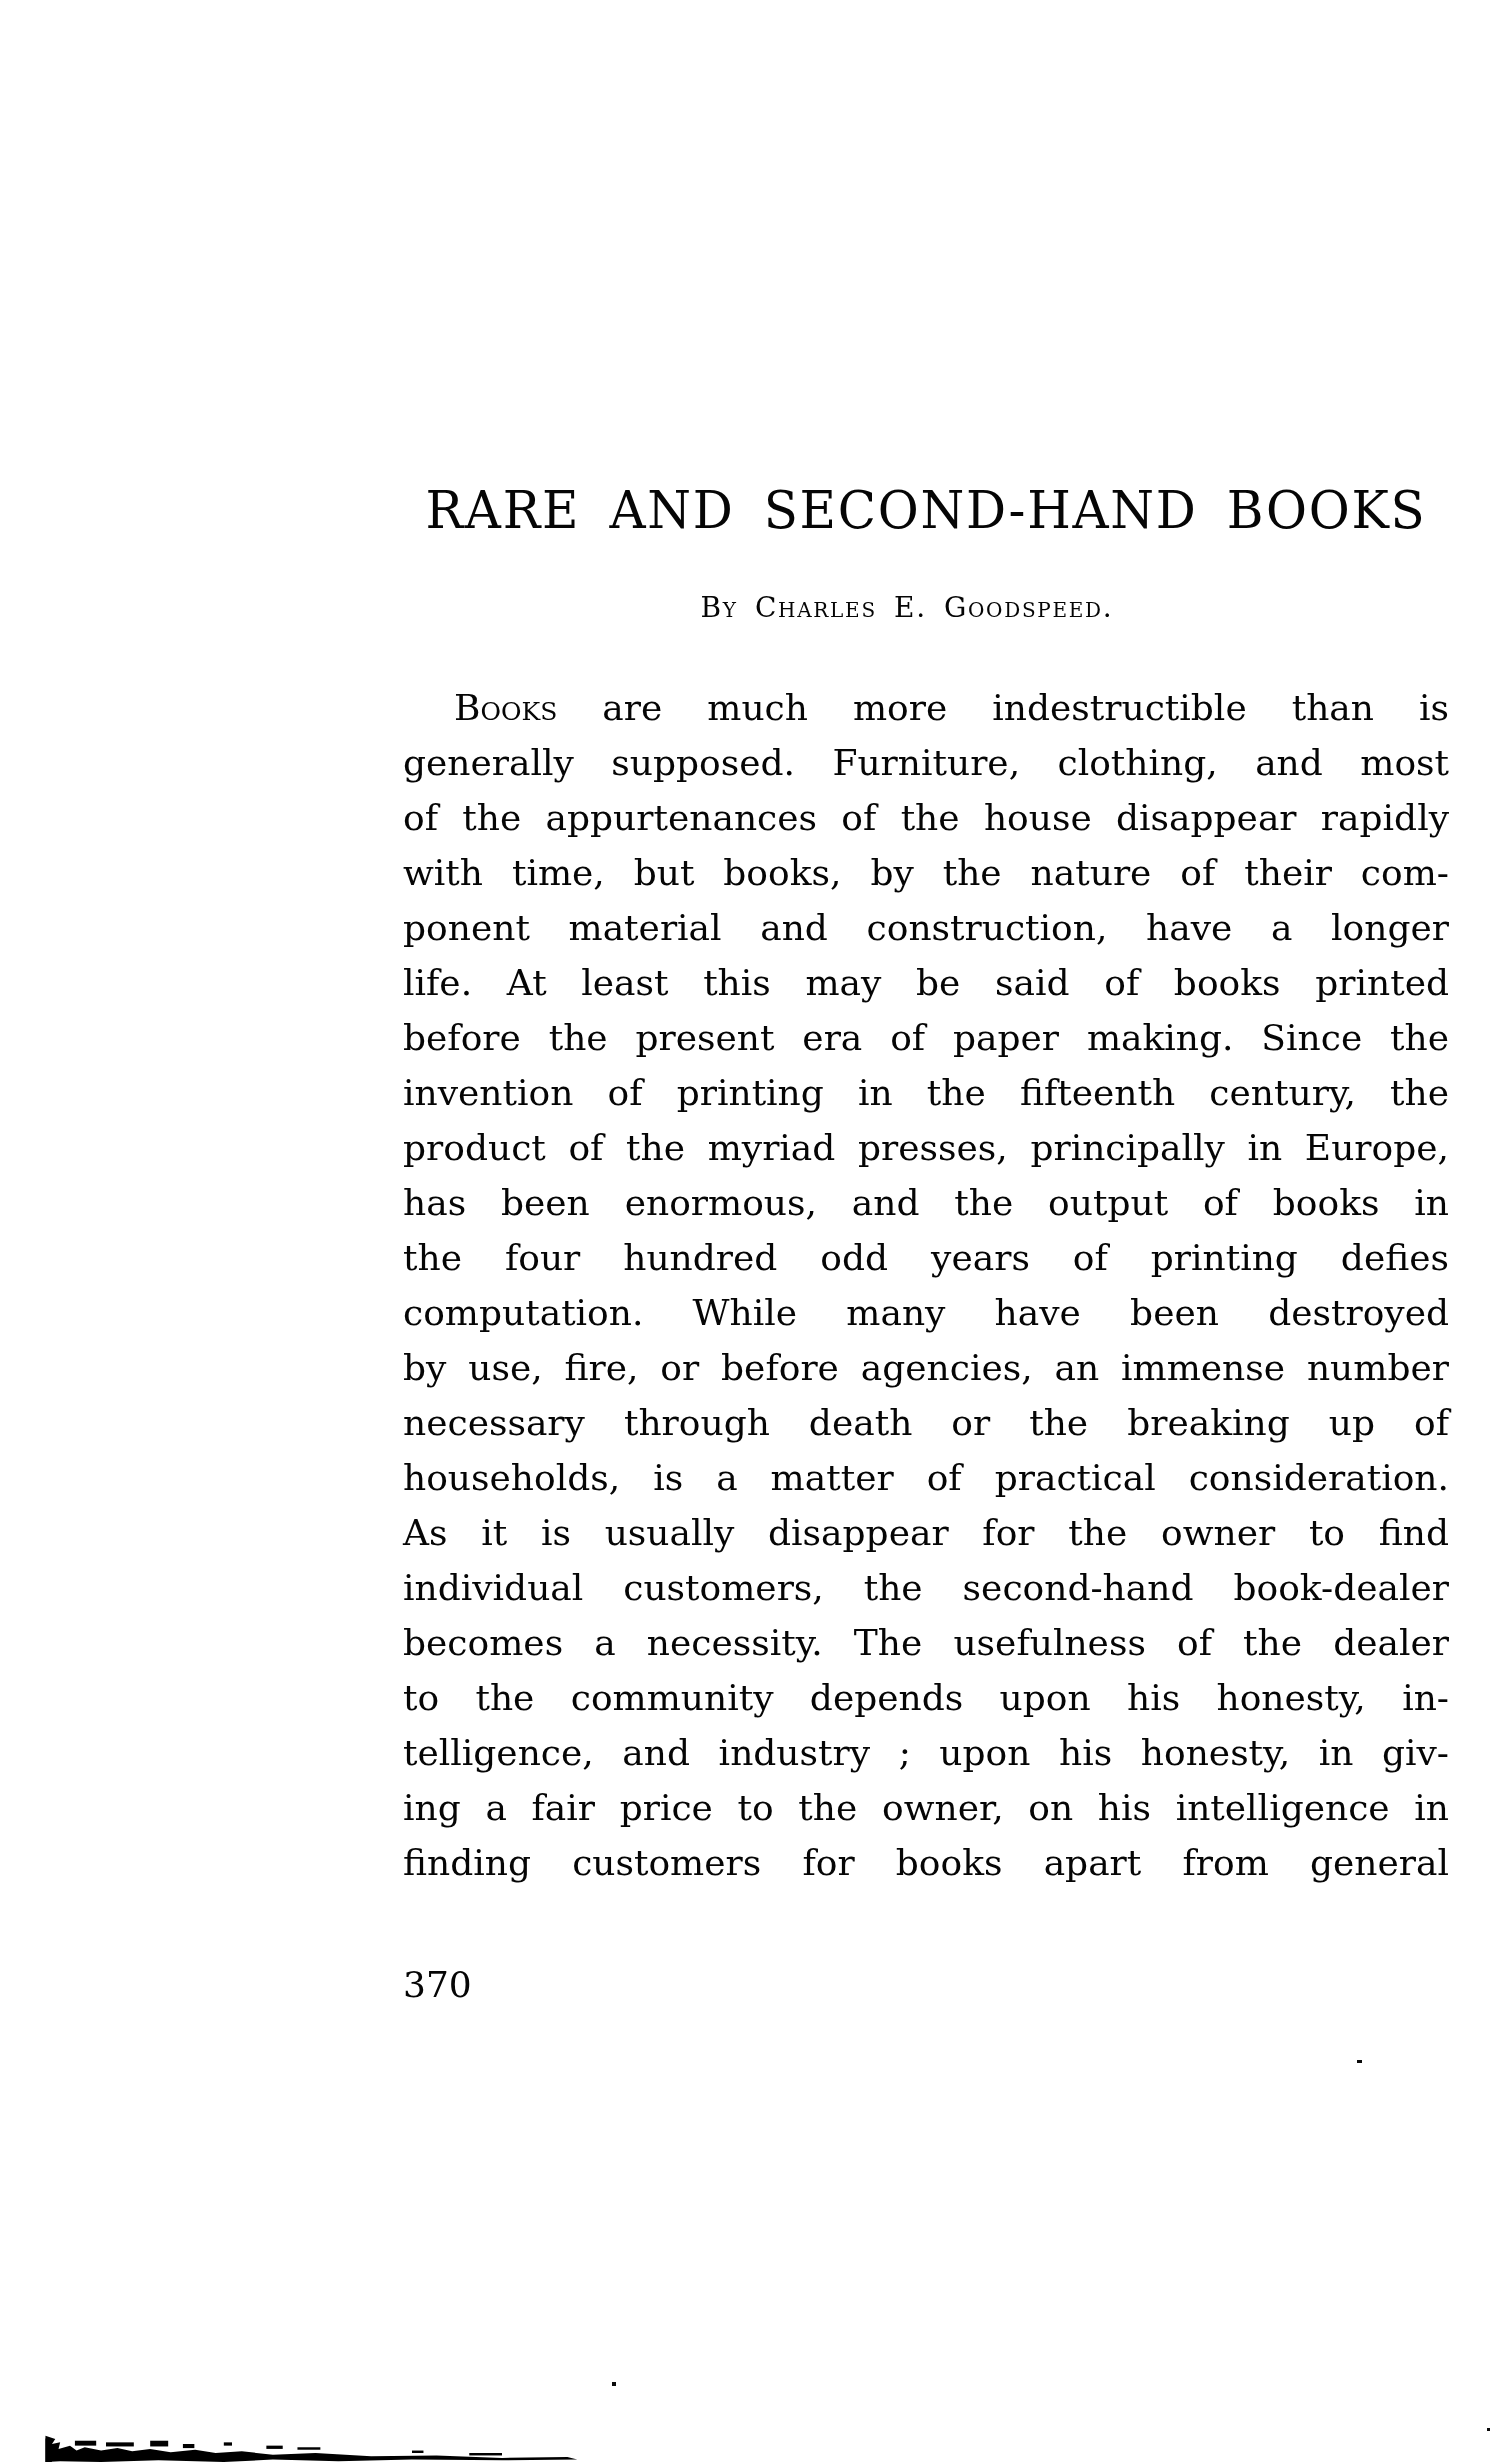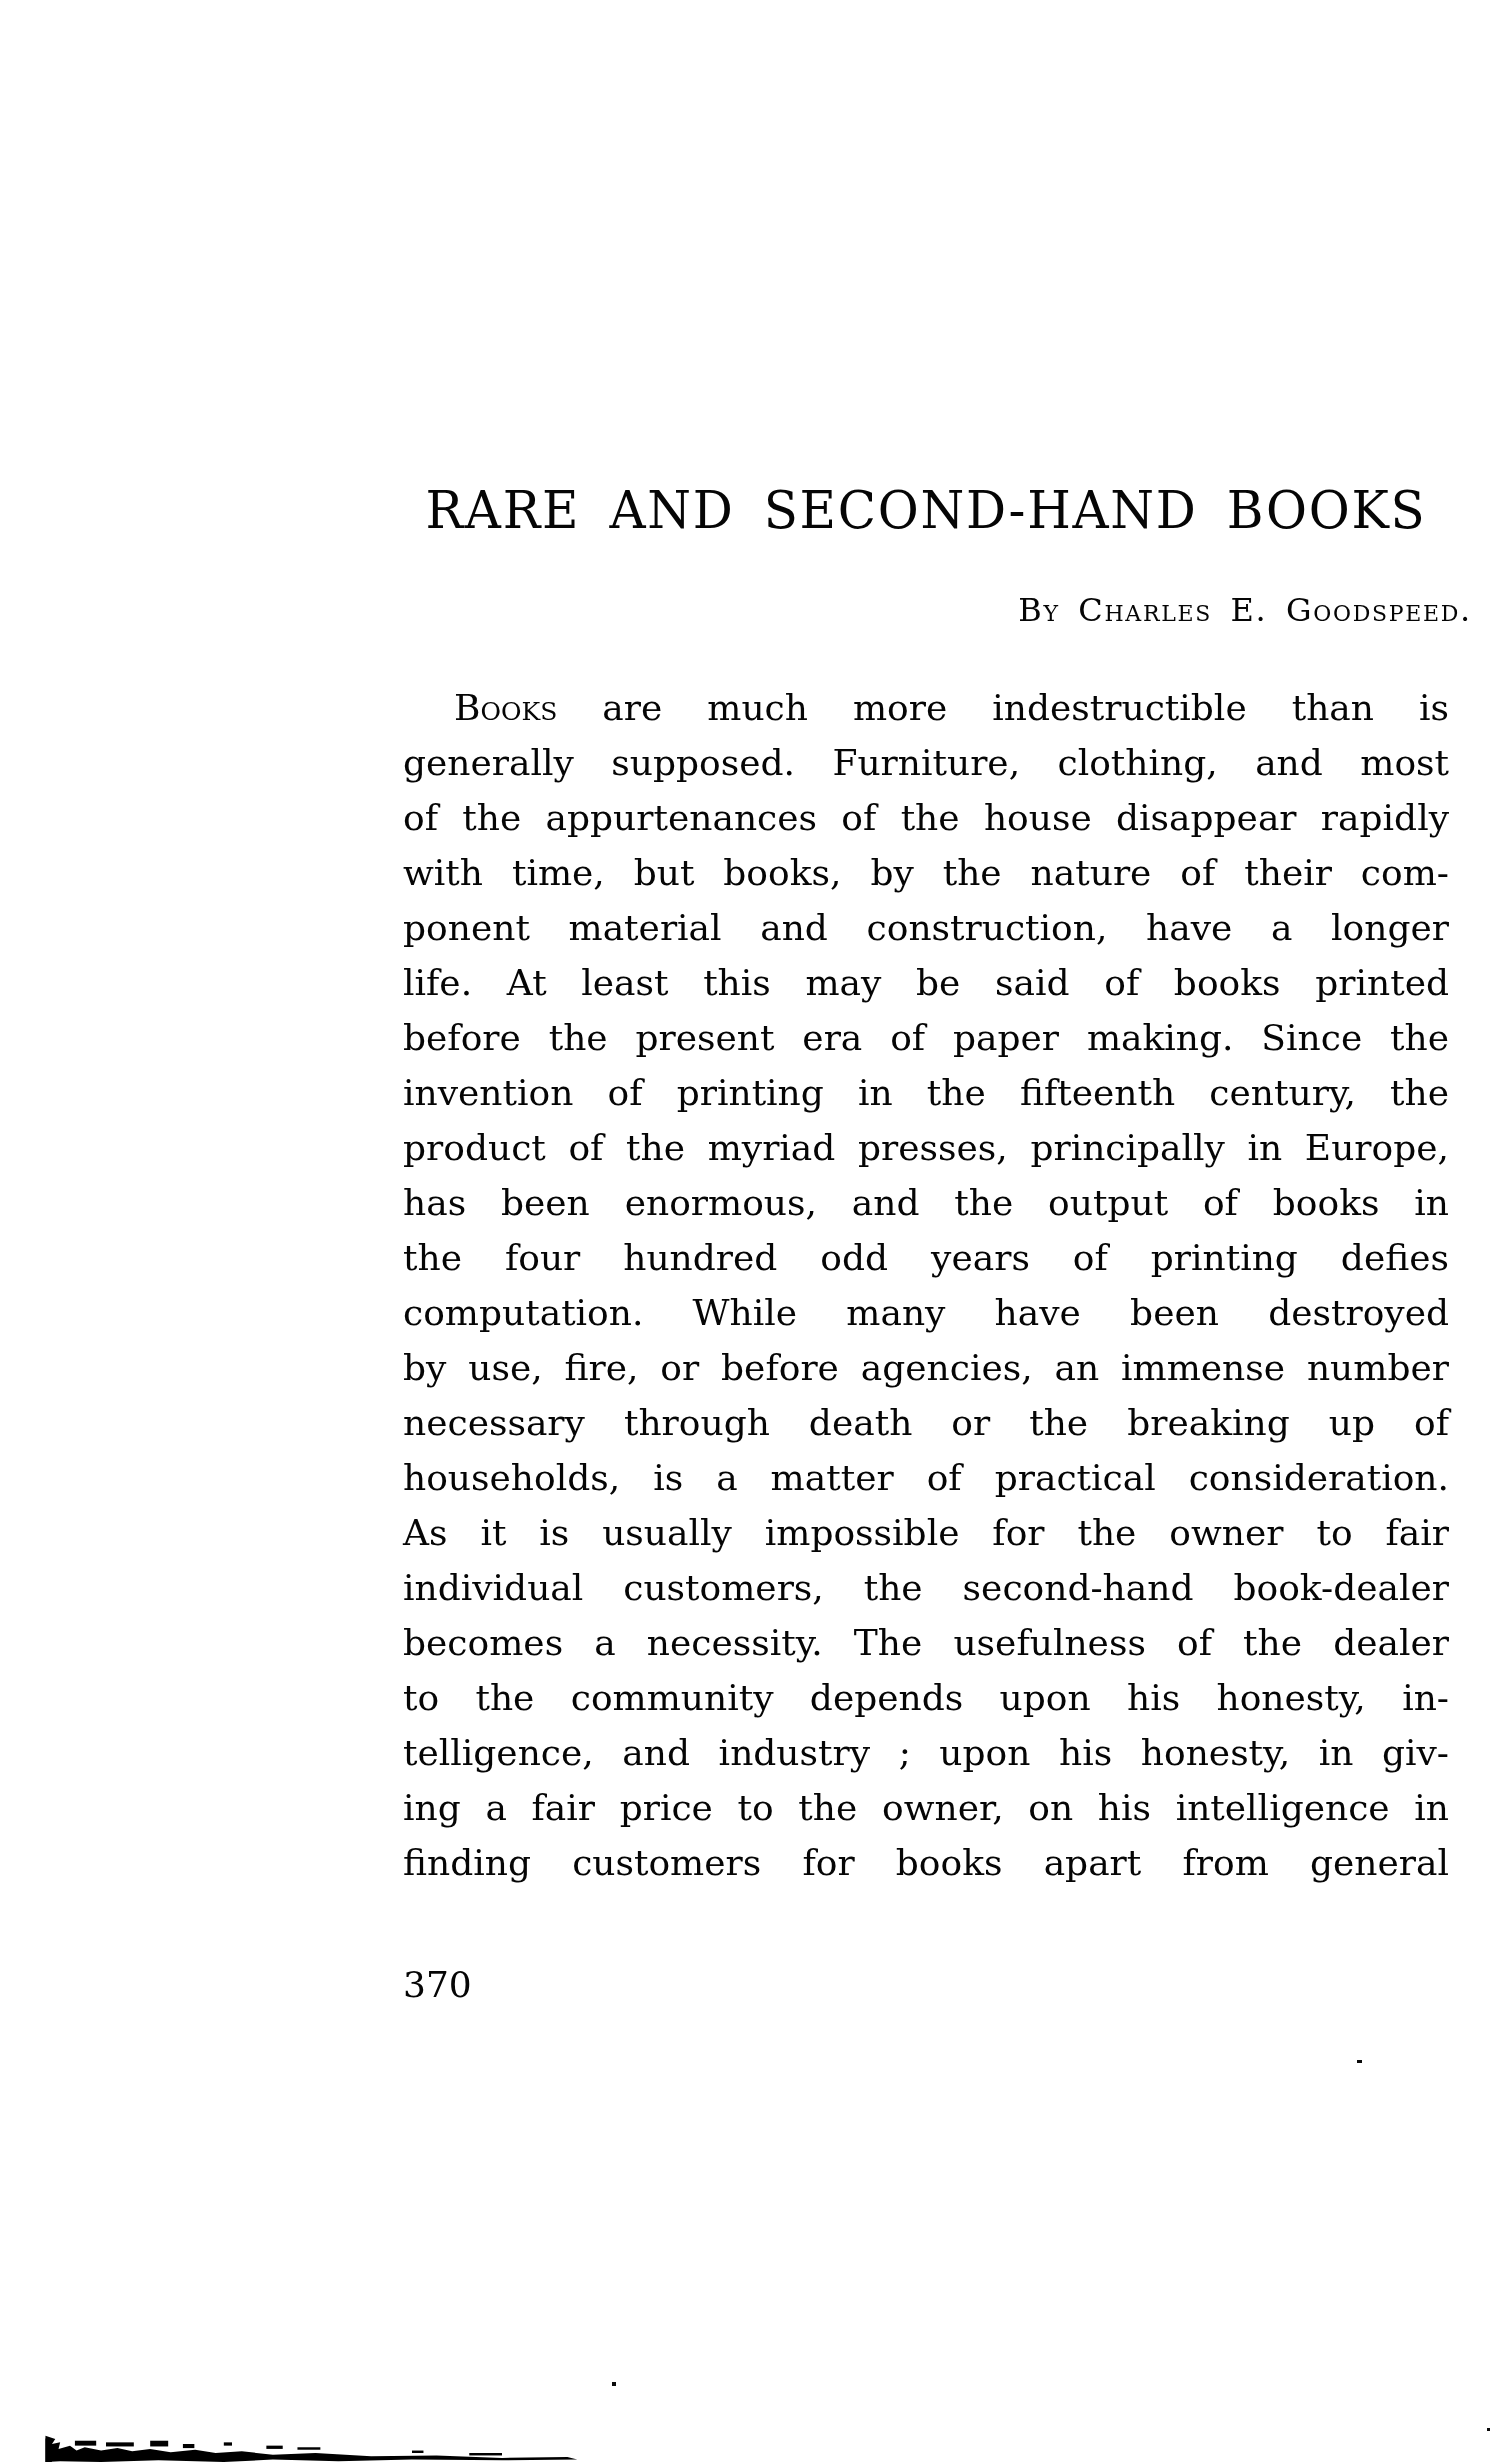--- a/index.html
+++ b/index.html
@@ -25,24 +25,24 @@
     font-size: 50px;
     letter-spacing: 1.7px;
     word-spacing: 11.6px;
     white-space: nowrap;
     transform: scaleY(1.04);
     transform-origin: top center;
   }
   .byline {
     position: absolute;
     top: 591px;
-    left: 426px;
+    left: 384px;
     width: 1046px;
-    text-align: right;
-    font-size: 32px;
+    text-align: center;
+    font-size: 28px;
     letter-spacing: 1.7px;
     word-spacing: 6.6px;
     font-variant: small-caps;
     white-space: nowrap;
   }
   .body-block {
     position: absolute;
     top: 680px;
     left: 403px;
     width: 1046px;
@@ -105,21 +105,21 @@
     <div class="line">life. At least this may be said of books printed</div>
     <div class="line">before the present era of paper making. Since the</div>
     <div class="line">invention of printing in the fifteenth century, the</div>
     <div class="line">product of the myriad presses, principally in Europe,</div>
     <div class="line">has been enormous, and the output of books in</div>
     <div class="line">the four hundred odd years of printing defies</div>
     <div class="line">computation. While many have been destroyed</div>
     <div class="line">by use, fire, or before agencies, an immense number</div>
     <div class="line">necessary through death or the breaking up of</div>
     <div class="line">households, is a matter of practical consideration.</div>
-    <div class="line">As it is usually impossible for the owner to fair</div>
+    <div class="line">As it is usually disappear for the owner to find</div>
     <div class="line">individual customers, the second-hand book-dealer</div>
     <div class="line">becomes a necessity. The usefulness of the dealer</div>
     <div class="line">to the community depends upon his honesty, in-</div>
     <div class="line">telligence, and industry ; upon his honesty, in giv-</div>
     <div class="line">ing a fair price to the owner, on his intelligence in</div>
     <div class="line">finding customers for books apart from general</div>
   </div>
 
   <div class="page-number">370</div>
 

